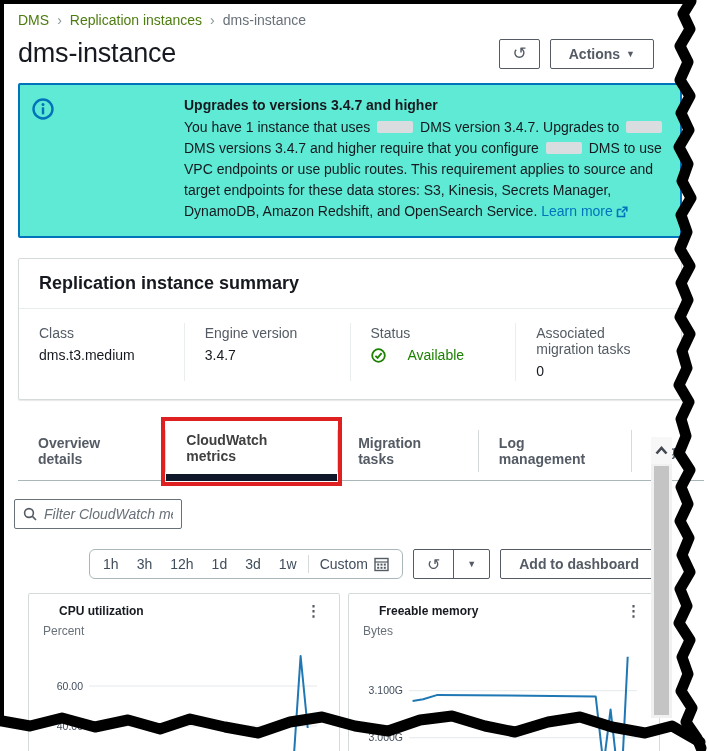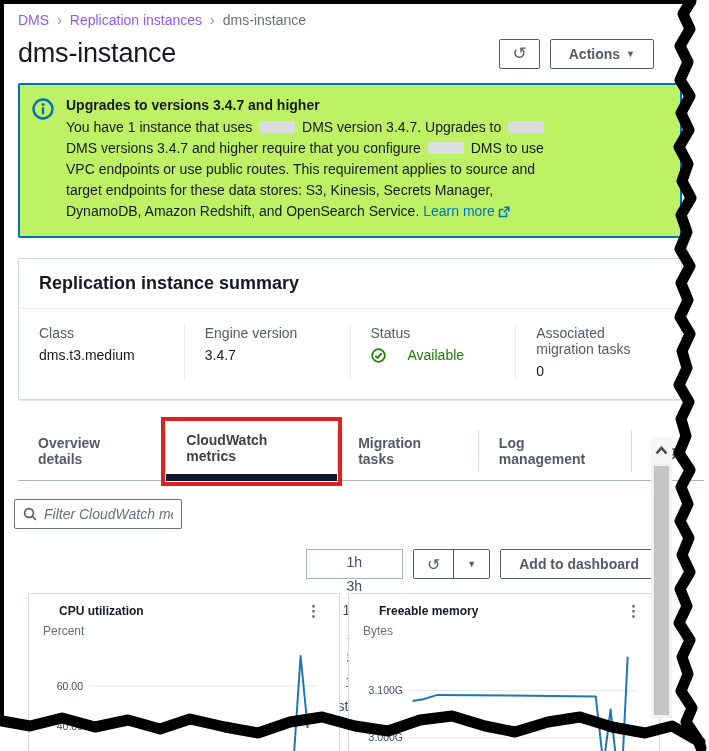--- a/index.html
+++ b/index.html
@@ -3,37 +3,37 @@
 <meta charset="utf-8">
 <style>
   * { margin:0; padding:0; box-sizing:border-box; }
   html,body { background:#fff; }
   body { font-family:"Liberation Sans", sans-serif; color:#16191f; }
   .screen { position:relative; width:709px; height:751px; background:#fff; overflow:hidden; }
   .content { position:relative; width:664px; margin-left:18px; padding-top:12px; }
 
   
   .breadcrumb { display:flex; align-items:center; gap:8px; font-size:14px; }
-  .breadcrumb a { color:#8b5cf6; text-decoration:none; cursor:pointer; }
+  .breadcrumb a { color:#4d7c0f; text-decoration:none; cursor:pointer; }
   .crumb-sep { color:#879596; font-size:14px; }
   .crumb-current { color:#687078; }
 
   
   .header-row { display:flex; align-items:center; justify-content:space-between; margin-top:10px; }
   .page-title { font-size:27px; font-weight:500; color:#16191f; letter-spacing:-0.2px; }
   .hdr-buttons { display:flex; gap:10px; margin-right:28px; }
   .btn { display:inline-flex; align-items:center; justify-content:center; gap:6px; background:#fff;
          border:1px solid #545b64; border-radius:2px; color:#545b64; font-weight:700; font-size:14px;
          padding:5px 18px; cursor:pointer; line-height:18px; }
   .btn-icon { padding:5px 12px; font-size:17px; font-weight:400; }
   .caret { font-size:9px; position:relative; top:0px; }
 
   
   .banner { display:flex; margin-top:14px; border:2px solid #0073bb; border-radius:2px;
-            background:#bef264; padding:10px 14px 12px 12px; }
+            background:#5eead4; padding:10px 14px 12px 12px;justify-content:space-between; }
   .banner-icon { flex:0 0 34px; padding-top:3px; }
   .banner-text { flex:1 1 auto; font-size:14px; line-height:21px; max-width:482px; }
   .banner-title { font-weight:700; margin-bottom:1px; }
   .banner-actions { margin-left:auto; }
   .redacted { display:inline-block; width:36px; height:12px; background:#d9dde0; border-radius:2px;
               vertical-align:baseline; position:relative; top:1px; margin:0 3px; }
   .learn-link { color:#0073bb; text-decoration:none; cursor:pointer; }
   .ext-icon { display:inline-block; vertical-align:-2px; margin-left:3px; }
 
   
@@ -58,22 +58,22 @@
   
   .filter-row { margin-top:18px; }
   .filter-box { display:flex; align-items:center; gap:7px; width:168px; height:30px;
                 border:1px solid #687078; border-radius:2px; background:#fff; padding:0 8px; }
   .filter-box input { border:none; outline:none; width:100%; font-size:14px; font-style:italic;
                       color:#687078; font-family:"Liberation Sans", sans-serif; background:transparent; }
   .filter-box input::placeholder { color:#687078; font-style:italic; opacity:1; }
 
   
   .toolbar { display:flex; justify-content:flex-end; align-items:center; gap:10px; margin-top:20px; width:640px; }
-  .seg-group { display:flex; align-items:center; border:1px solid #aab7b8; border-radius:0;
-               background:#fff; height:30px; padding:0 4px;flex-direction:column; }
+  .seg-group { display:flex; align-items:center; border:1px solid #aab7b8; border-radius:6px;
+               background:#fff; height:30px; padding:0 4px; }
   .seg-item { font-size:14px; color:#414d5c; padding:4px 9px; cursor:pointer; }
   .seg-sep { width:1px; height:18px; background:#d5dbdb; margin:0 2px; }
   .seg-custom { display:flex; align-items:center; gap:6px; font-size:14px; color:#414d5c; padding:4px 9px; cursor:pointer; }
   .split-btn { display:flex; align-items:stretch; border:1px solid #545b64; border-radius:2px; background:#fff; height:30px; }
   .split-left { display:flex; align-items:center; padding:0 13px; font-size:16px; color:#545b64; cursor:pointer; }
   .split-div { width:1px; background:#545b64; }
   .split-right { display:flex; align-items:center; padding:0 13px; cursor:pointer; color:#545b64; font-size:9px; }
   .add-dash { height:30px; }
 
   

